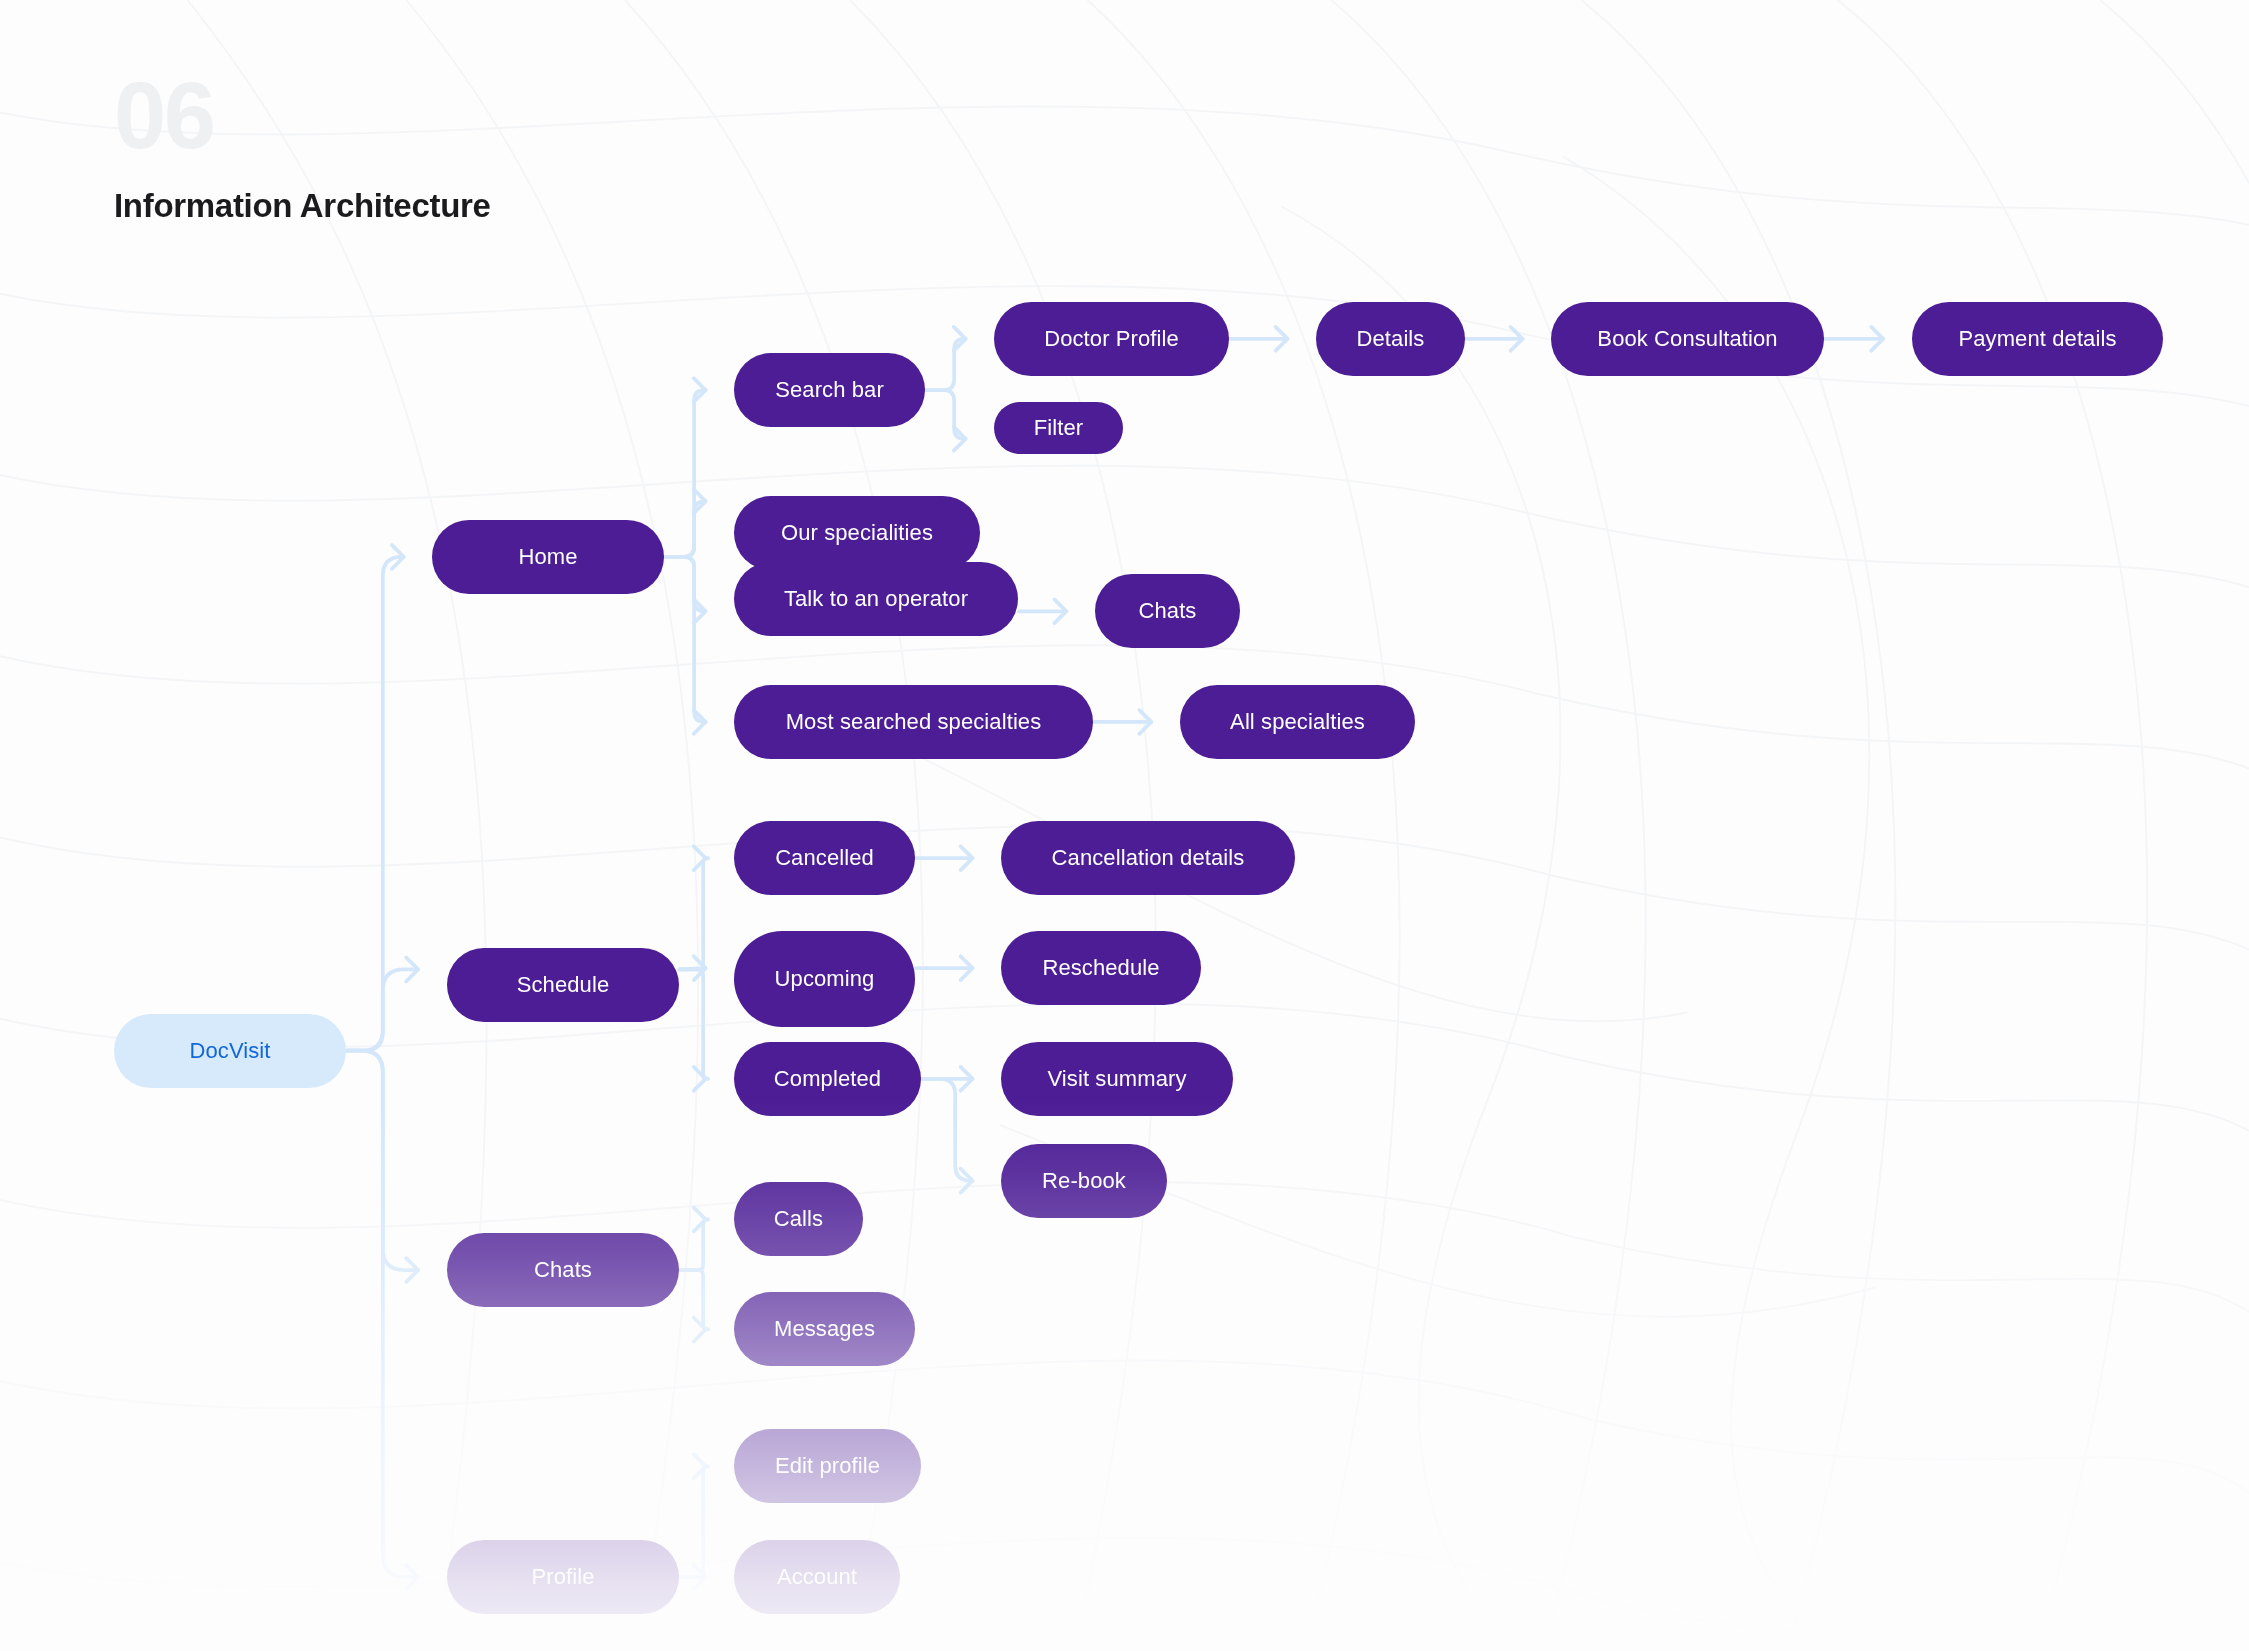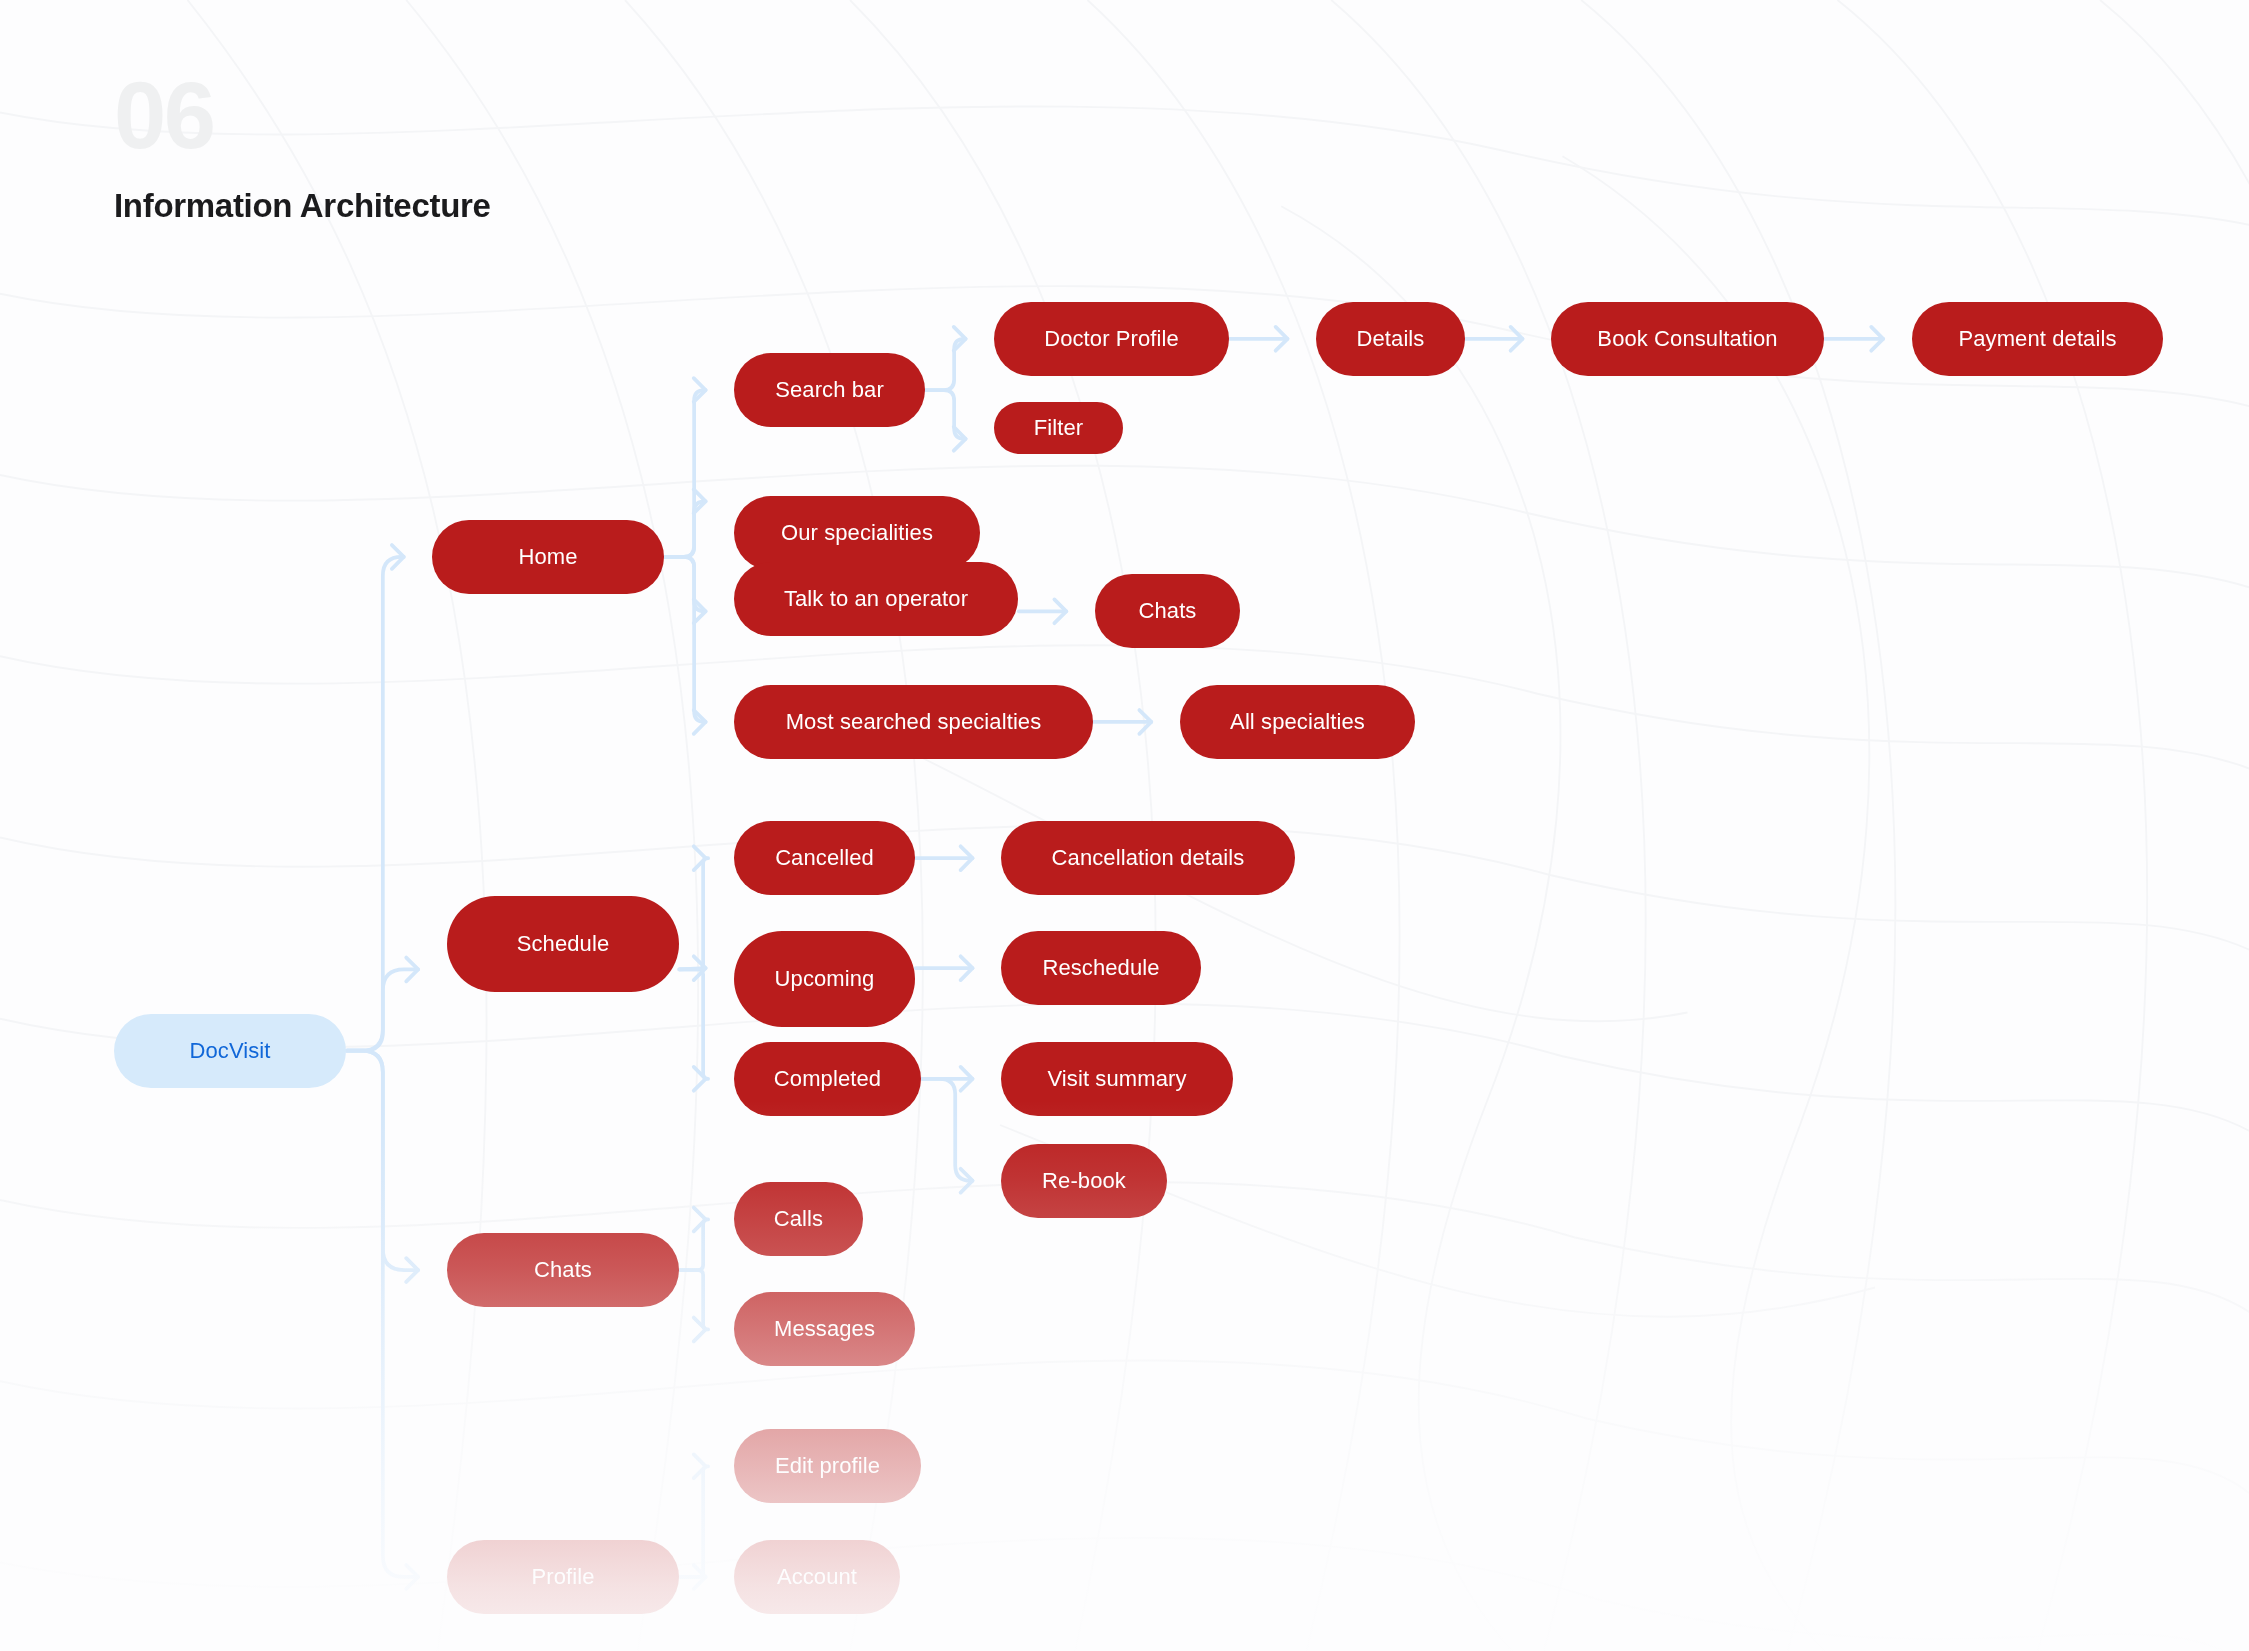--- a/index.html
+++ b/index.html
@@ -27,21 +27,21 @@
   }
 
   
   #diagram { position:absolute; inset:0; z-index:3; }
   #connectors { position:absolute; left:0; top:0; width:2250px; height:1652px; z-index:2; }
 
   .node {
     position:absolute; z-index:4;
     display:flex; align-items:center; justify-content:center;
     border-radius:624px;
-    background:#b91c1c; color:#FFFFFF;
+    background:#4c1d95; color:#FFFFFF;
     font-size:22px; font-weight:400;
     letter-spacing:0.1px; white-space:nowrap;
     text-align:center; line-height:1;
   }
   .node.root { background:#D6EAFB; color:#1167D8; }
 
   
   #fade-veil {
     position:absolute; left:0; top:1100px; width:2250px; height:552px;
     z-index:6; pointer-events:none;
@@ -179,21 +179,21 @@
     </div>
     <div class="node" style="left: 1095px; top: 574px; width: 145px; height: 74px;">
       <span>Chats</span>
     </div>
     <div class="node" style="left: 734px; top: 685px; width: 359px; height: 74px;">
       <span>Most searched specialties</span>
     </div>
     <div class="node" style="left: 1180px; top: 685px; width: 235px; height: 74px;">
       <span>All specialties</span>
     </div>
-    <div class="node" style="left: 447px; top: 896px; width: 232px; height: 96px;">
+    <div class="node" style="left: 447px; top: 948px; width: 232px; height: 74px;">
       <span>Schedule</span>
     </div>
     <div class="node" style="left: 734px; top: 821px; width: 181px; height: 74px;">
       <span>Cancelled</span>
     </div>
     <div class="node" style="left: 1001px; top: 821px; width: 294px; height: 74px;">
       <span>Cancellation details</span>
     </div>
     <div class="node" style="left: 734px; top: 931px; width: 181px; height: 96px;">
       <span>Upcoming</span>

